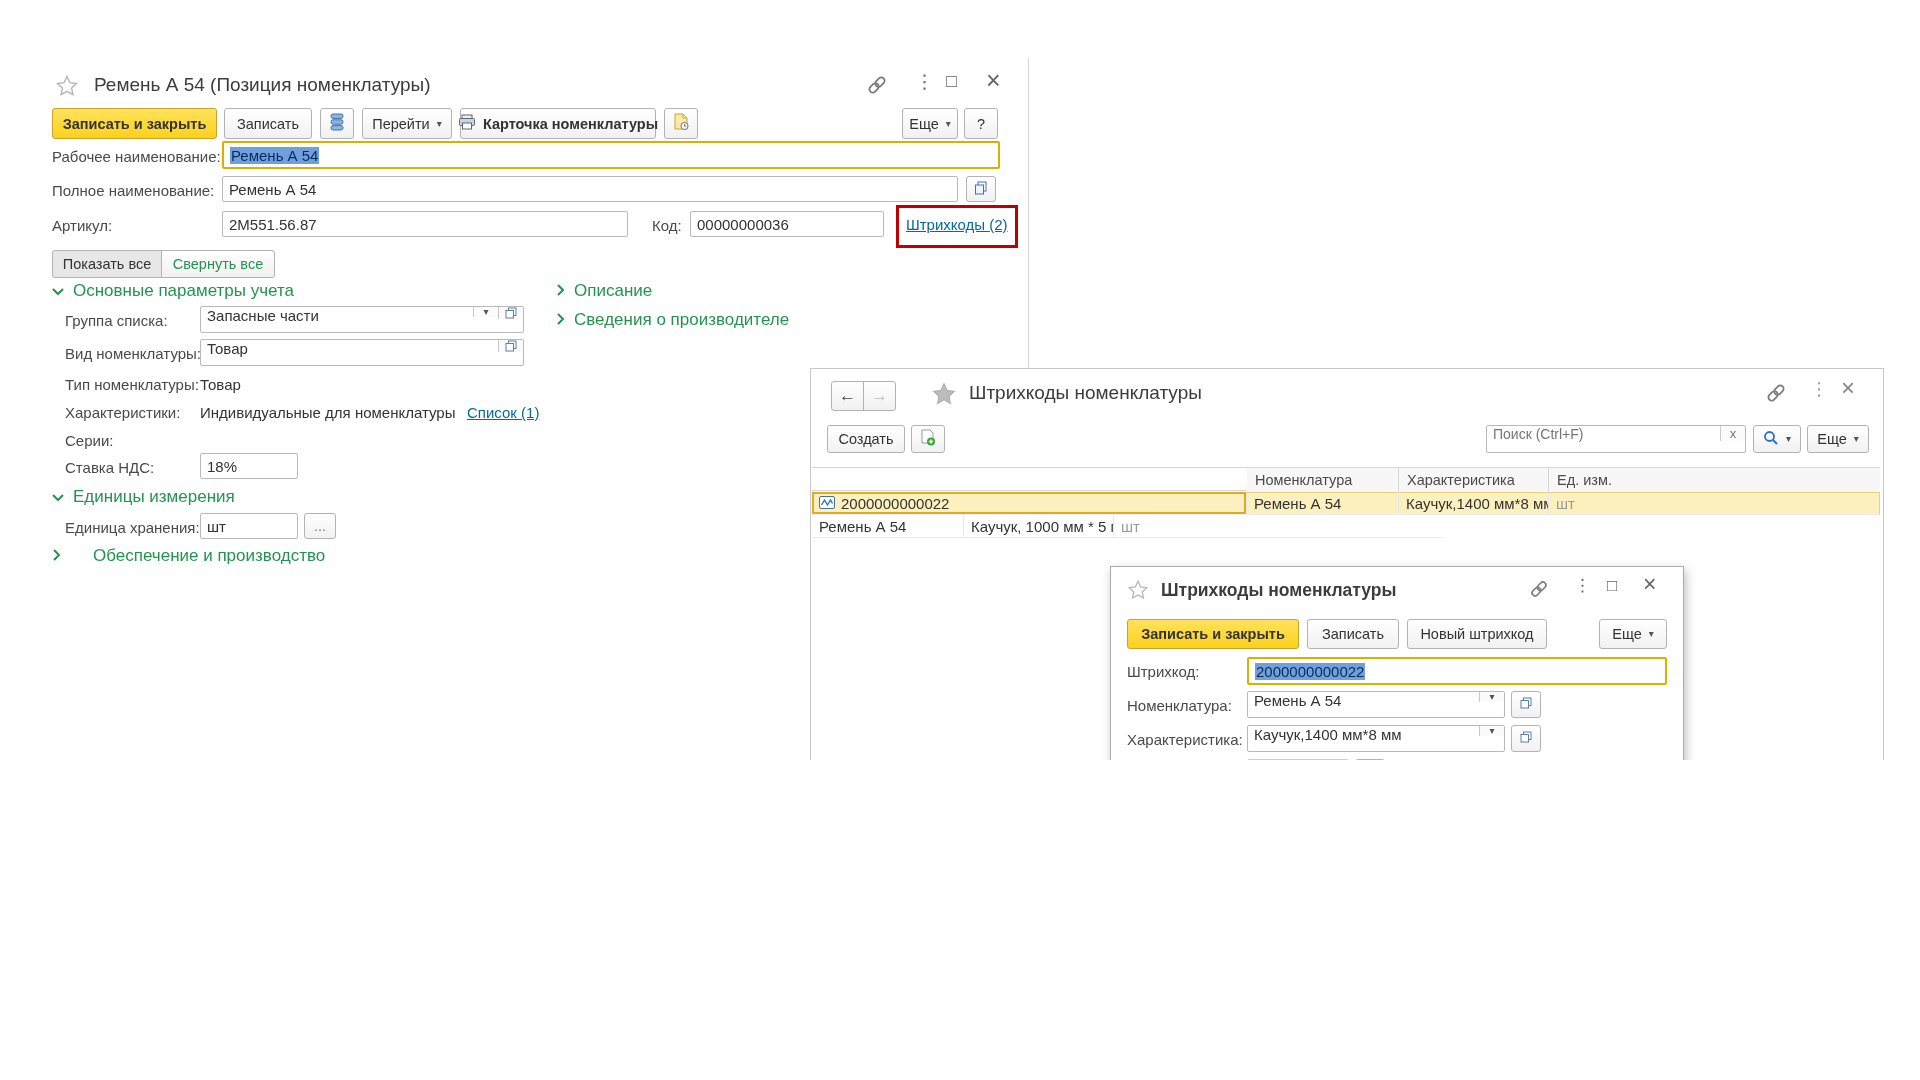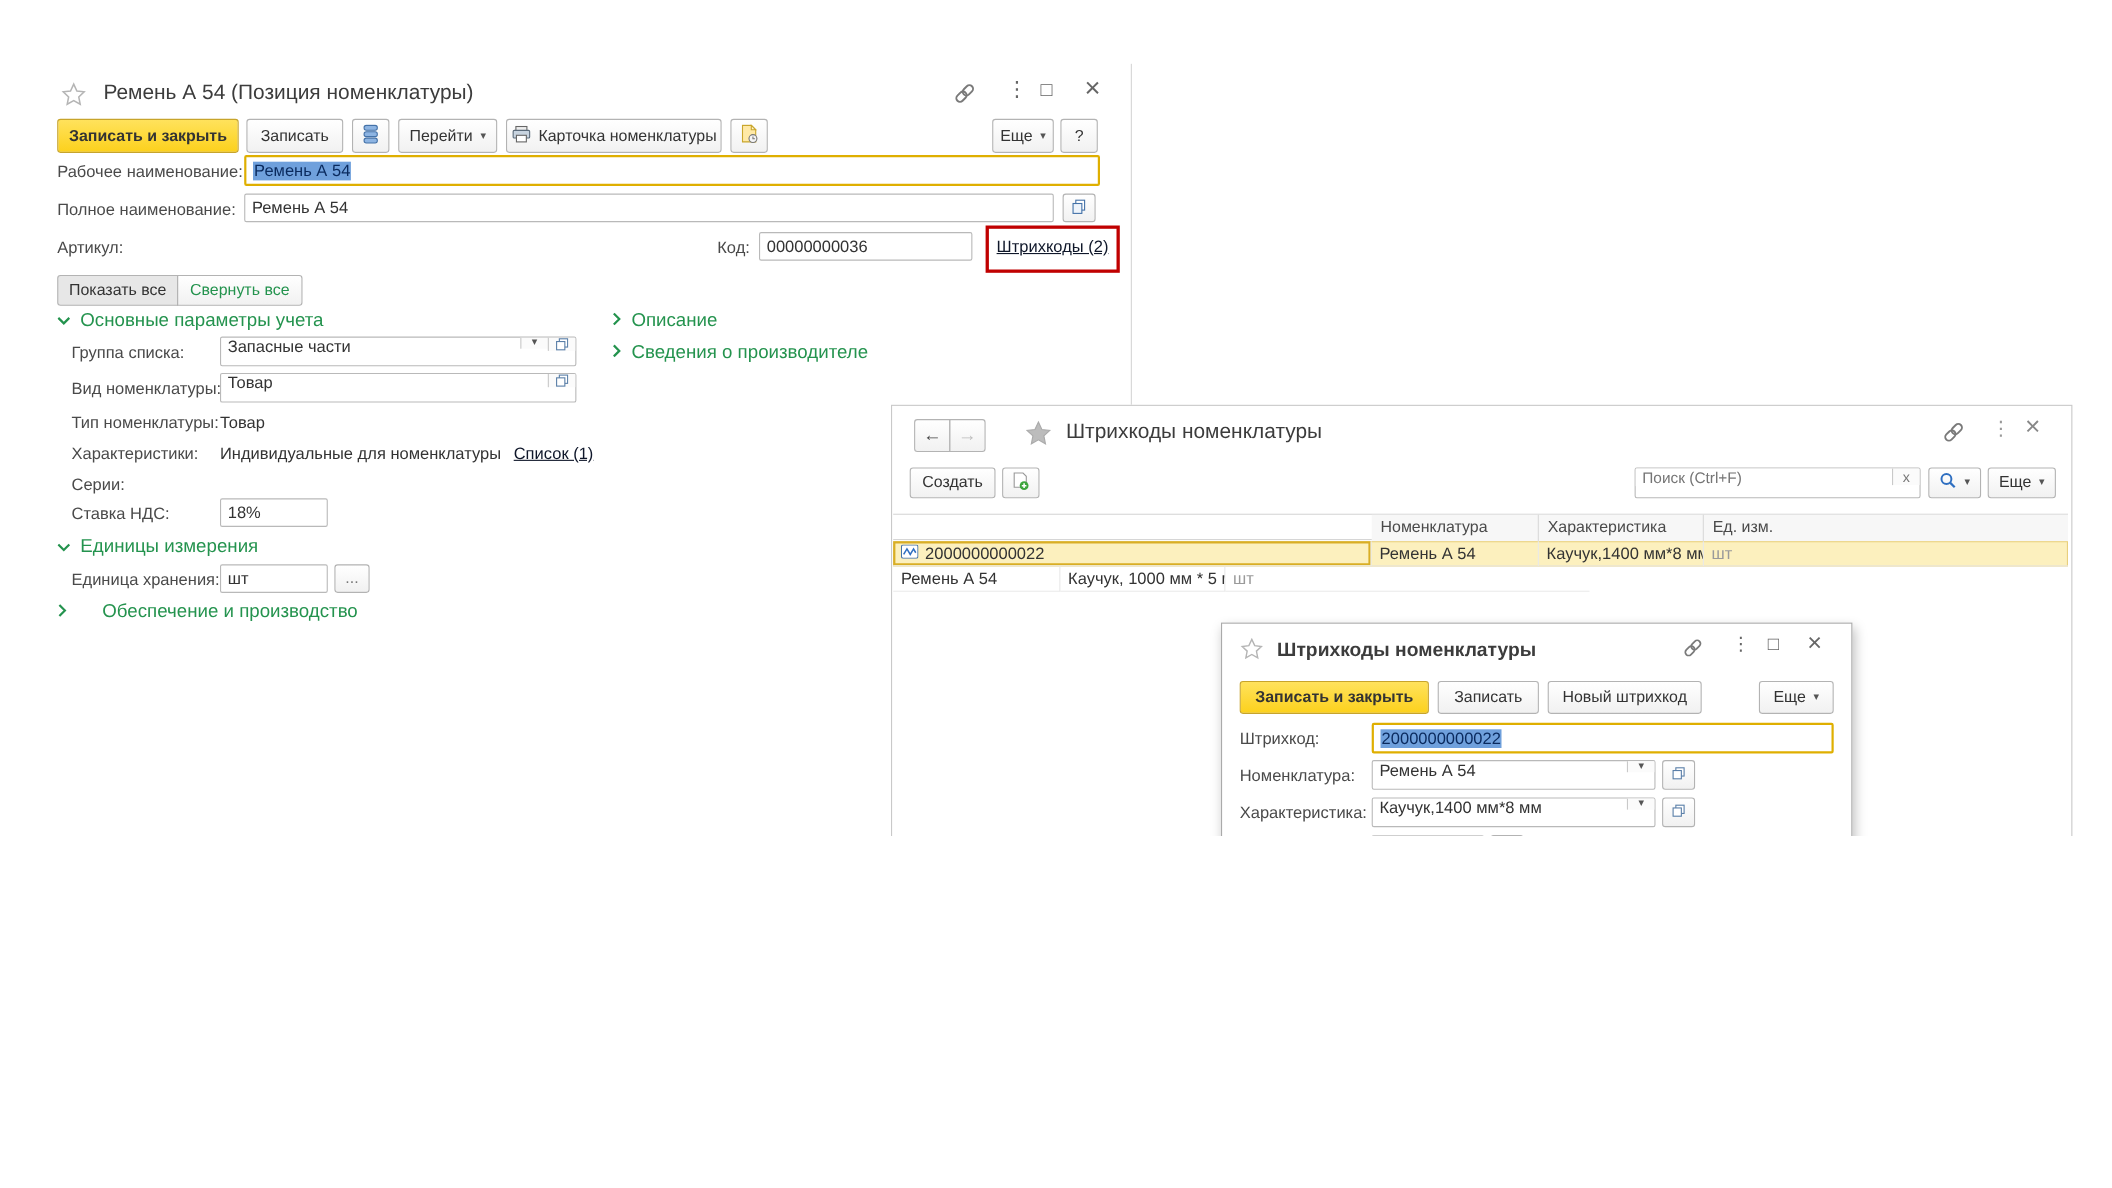--- a/index.html
+++ b/index.html
@@ -18,21 +18,21 @@
          display:flex;align-items:center;padding:0 6px;box-sizing:border-box;font-size:15px;white-space:nowrap;}
   .focused{border:2px solid #dfaf00;}
   .sel{background:#6fa0dc;color:#0a2a5e;padding:0 1px;}
   .combo{position:absolute;border:1px solid #b9b9b9;border-radius:2px;background:#fff;display:flex;
          align-items:flex-start;box-sizing:border-box;}
   .combo .txt{flex:1;display:flex;align-items:center;padding:0 6px;font-size:15px;white-space:nowrap;overflow:hidden;}
   .combo .seg{width:24px;display:flex;align-items:center;justify-content:center;border-left:1px solid #c9c9c9;background:#fbfbfb;}
   .icon-btn{position:absolute;display:flex;align-items:center;justify-content:center;
             background:linear-gradient(#ffffff,#f1f1f1);border:1px solid #b3b3b3;border-radius:3px;box-sizing:border-box;}
   .section-h{position:absolute;display:flex;align-items:center;gap:9px;font-size:17px;color:#24934e;white-space:nowrap;}
-  .link{position:absolute;font-size:15px;color:#0f172a;text-decoration:underline;white-space:nowrap;}
+  .link{position:absolute;font-size:15px;color:#0369a1;text-decoration:underline;white-space:nowrap;}
   .winicon{position:absolute;color:#666;line-height:1;}
   .win{position:absolute;background:#fff;border:1px solid #c9c9c9;}
   .dlg{box-shadow:2px 4px 10px rgba(0,0,0,.25);border-color:#aaa;}
   .th{position:absolute;top:0;height:24px;background:#f7f7f7;border-right:1px solid #d6d6d6;
       display:flex;align-items:center;padding:0 8px;font-size:14.5px;color:#4a4a4a;box-sizing:border-box;white-space:nowrap;}
   .tr{position:absolute;left:1px;width:1068px;height:23px;display:flex;}
   .td{height:23px;display:flex;align-items:center;gap:6px;padding:0 7px;border-right:1px solid #e8e8e8;
       border-bottom:1px solid #ececec;font-size:15px;box-sizing:border-box;white-space:nowrap;overflow:hidden;}
   .row-selected{background:#fcf0be;box-shadow:inset 0 0 0 1px #e8cf7d;}
   .cell-current{box-shadow:inset 0 0 0 2px #d9ae26;}
@@ -83,21 +83,21 @@
               <rect x="1" y="1" width="12" height="4.4" rx="2"></rect>
               <rect x="1" y="6.8" width="12" height="4.4" rx="2"></rect>
               <rect x="1" y="12.6" width="12" height="4.4" rx="2"></rect>
             </g>
           </svg></span>
     </button>
     <button class="btn" style="left:362px;top:108px;width:90px;height:31px;">
         <span>Перейти</span>
         <span class="caret">▾</span>
       </button>
-    <button class="btn" style="left:460px;top:108px;width:196px;height:31px;">
+    <button class="btn" style="left:460px;top:108px;width:196px;height:31px;font-weight:bold;">
       <span><svg width="18" height="16" viewBox="0 0 18 16">
             <rect x="4" y="1" width="10" height="4" fill="#eee" stroke="#666"></rect>
             <rect x="1.5" y="4.5" width="15" height="7" rx="1" fill="#c8d4e0" stroke="#5a6a7a"></rect>
             <rect x="4.5" y="9" width="9" height="6" fill="#fff" stroke="#666"></rect>
           </svg></span>
       <span>Карточка номенклатуры</span>
     </button>
     <button class="icon-btn" style="left:664px;top:108px;width:34px;height:31px;">
       <span><svg width="17" height="18" viewBox="0 0 17 18">
             <path d="M2 1h8l4 4v11H2z" fill="#ffe9a6" stroke="#c9a62c"></path>
@@ -124,20 +124,23 @@
       <span>Ремень А 54</span>
     </div>
     <button class="icon-btn" style="left:966px;top:176px;width:30px;height:26px;">
       <span><svg width="14" height="14" viewBox="0 0 14 14">
             <rect x="4" y="1" width="8" height="9" fill="#fff" stroke="#4472a8"></rect>
             <rect x="1.5" y="4" width="8" height="9" fill="#eef4fb" stroke="#4472a8"></rect>
           </svg></span>
     </button>
 
     <div class="label" style="left:52px;top:217px;">Артикул:</div>
+    <div class="input" style="left:222px;top:211px;width:406px;height:26px;">
+      <span>2М551.56.87</span>
+    </div>
     <div class="label" style="left:652px;top:217px;">Код:</div>
     <div class="input" style="left:690px;top:211px;width:194px;height:26px;">
       <span>00000000036</span>
     </div>
     <div class="annotation" style="left:896px;top:205px;width:116px;height:37px;"></div>
     <a class="link" style="left:906px;top:216px;">Штрихкоды (2)</a>
 
     <button class="btn" style="left:52px;top:250px;width:110px;height:28px;background:#e7e7e7;border-radius:3px 0 0 3px;">
         <span>Показать все</span>
       </button>

